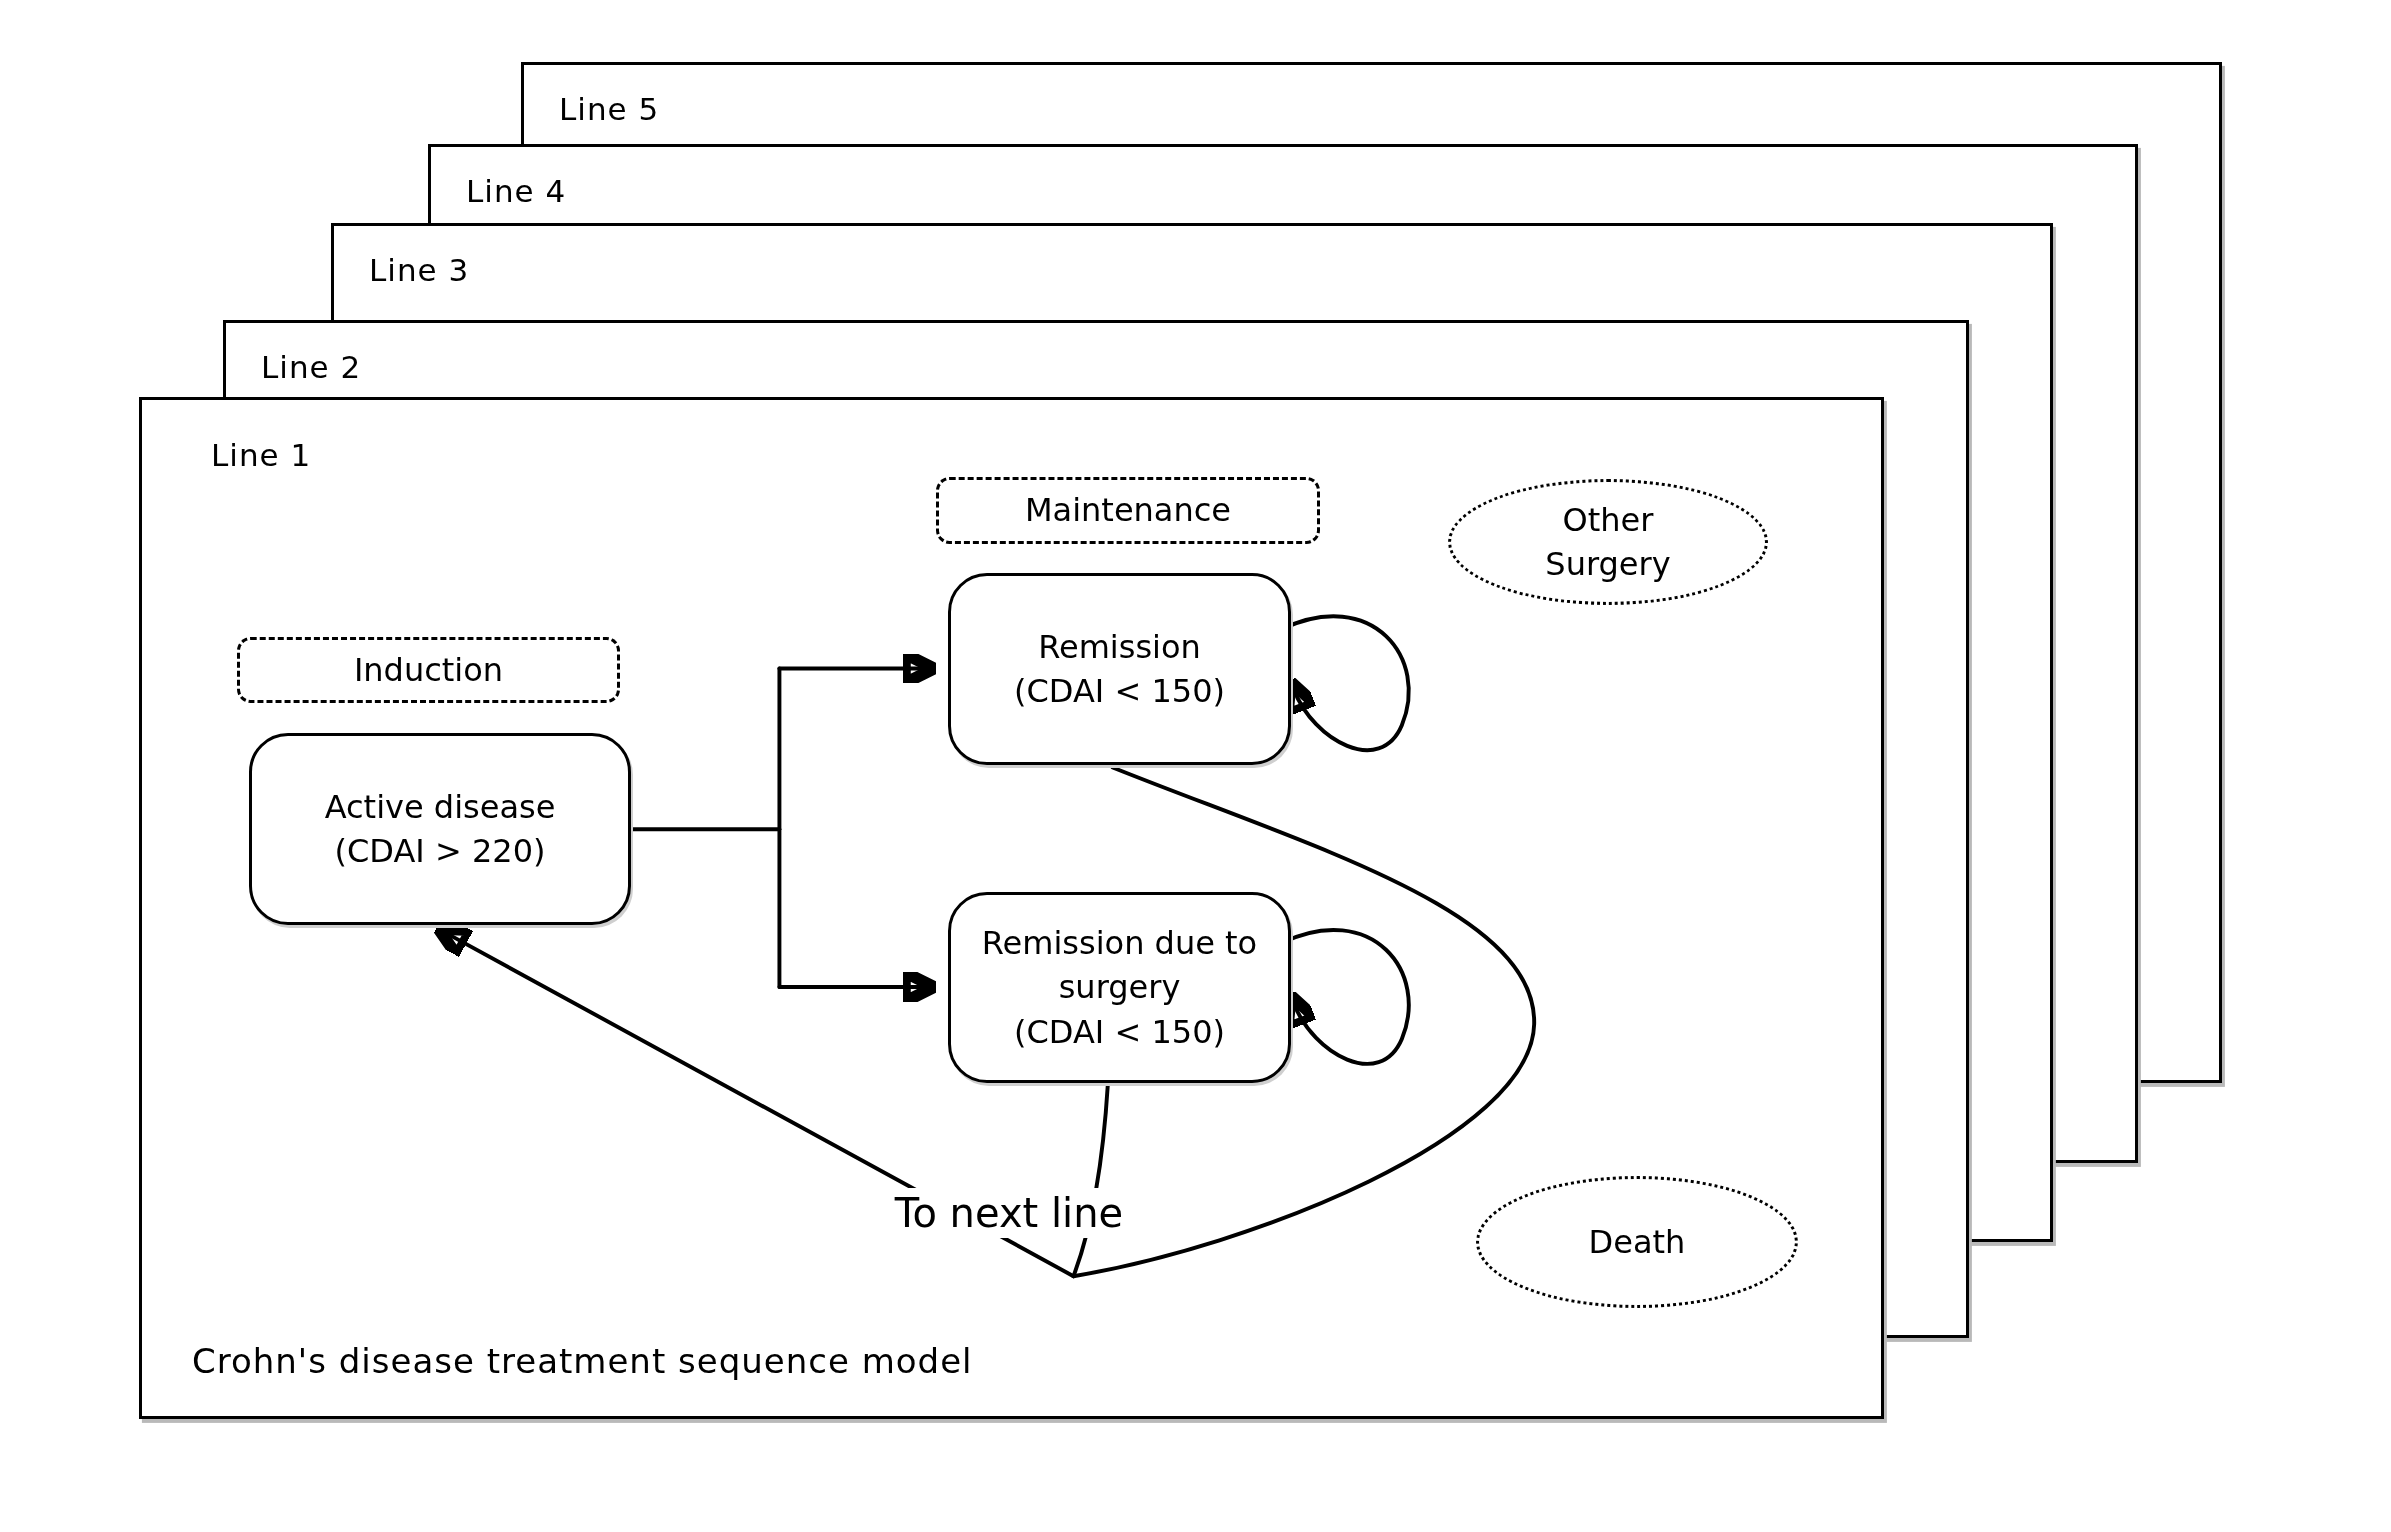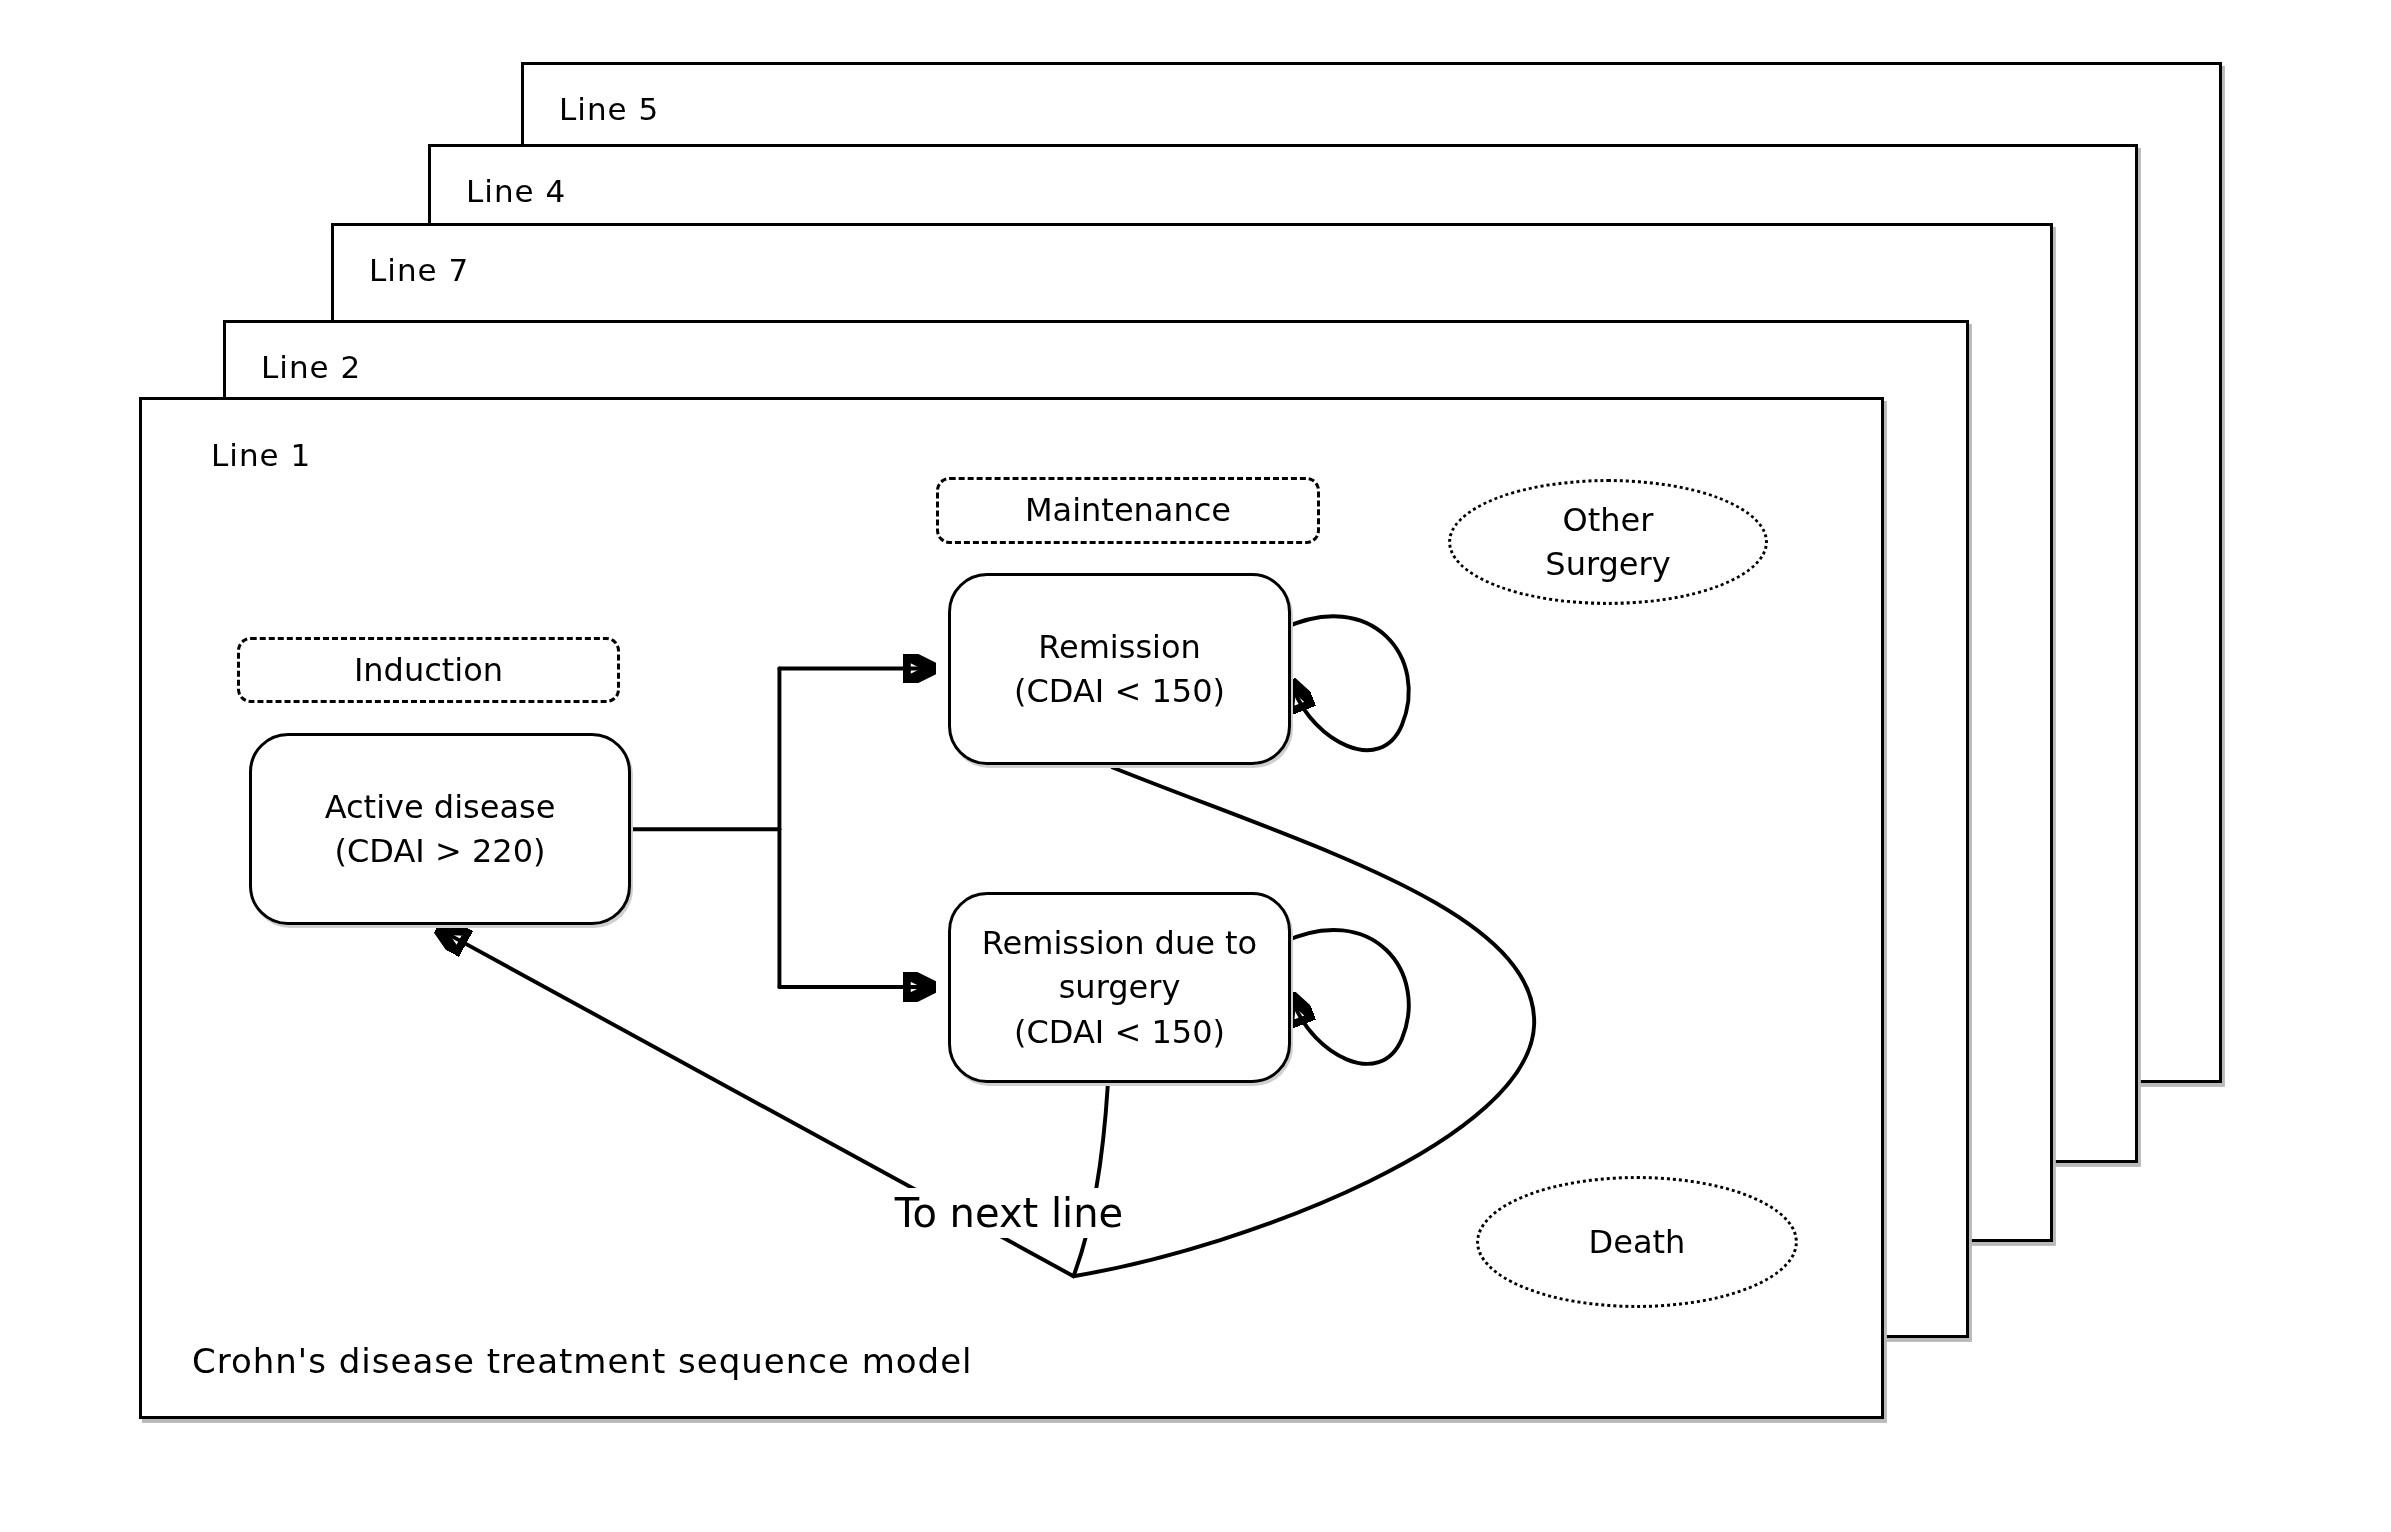--- a/index.html
+++ b/index.html
@@ -89,21 +89,21 @@
 
   <div class="panel" style="left:521px; top:62px; width:1701px; height:1021px; z-index:1;">
     <div class="panel-label">Line 5</div>
   </div>
 
   <div class="panel" style="left:428px; top:144px; width:1710px; height:1019px; z-index:2;">
     <div class="panel-label">Line 4</div>
   </div>
 
   <div class="panel" style="left:331px; top:223px; width:1722px; height:1019px; z-index:3;">
-    <div class="panel-label">Line 7</div>
+    <div class="panel-label">Line 3</div>
   </div>
 
   <div class="panel" style="left:223px; top:320px; width:1746px; height:1018px; z-index:4;">
     <div class="panel-label">Line 2</div>
   </div>
 
   <div class="panel" style="left:139px; top:397px; width:1745px; height:1022px; z-index:5;">
     <div class="panel-label" style="left:69px; top:37px;">Line 1</div>
   </div>
 

